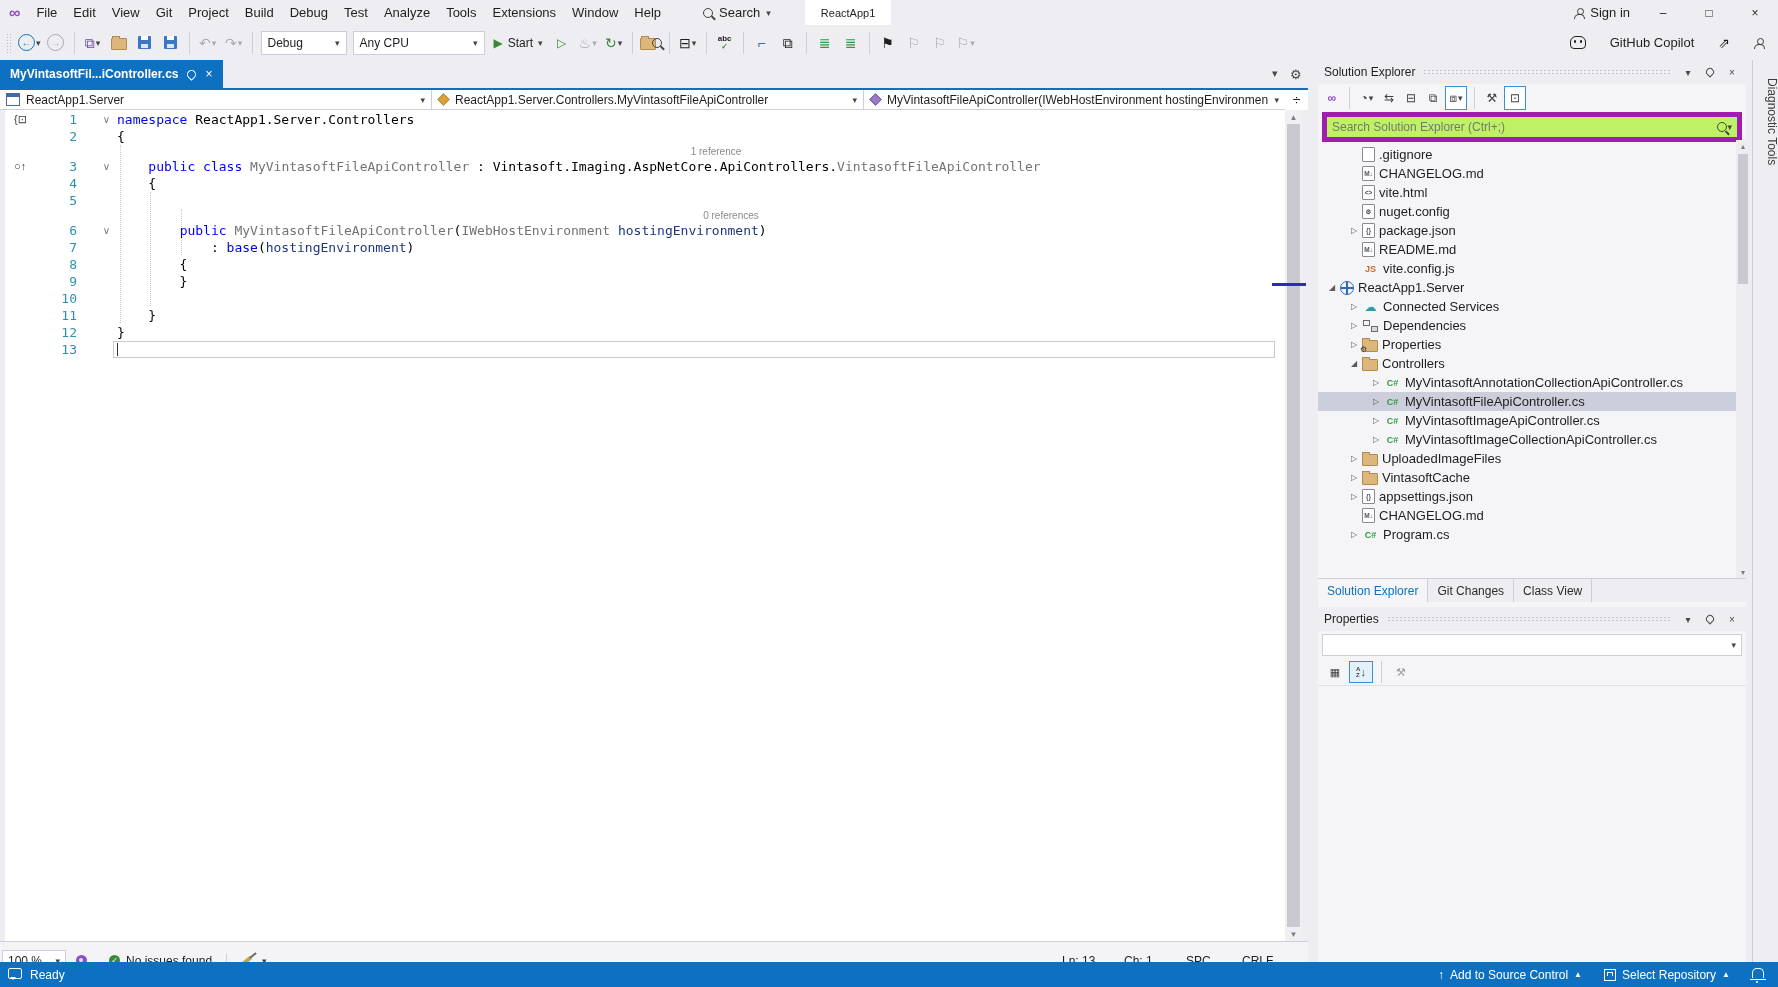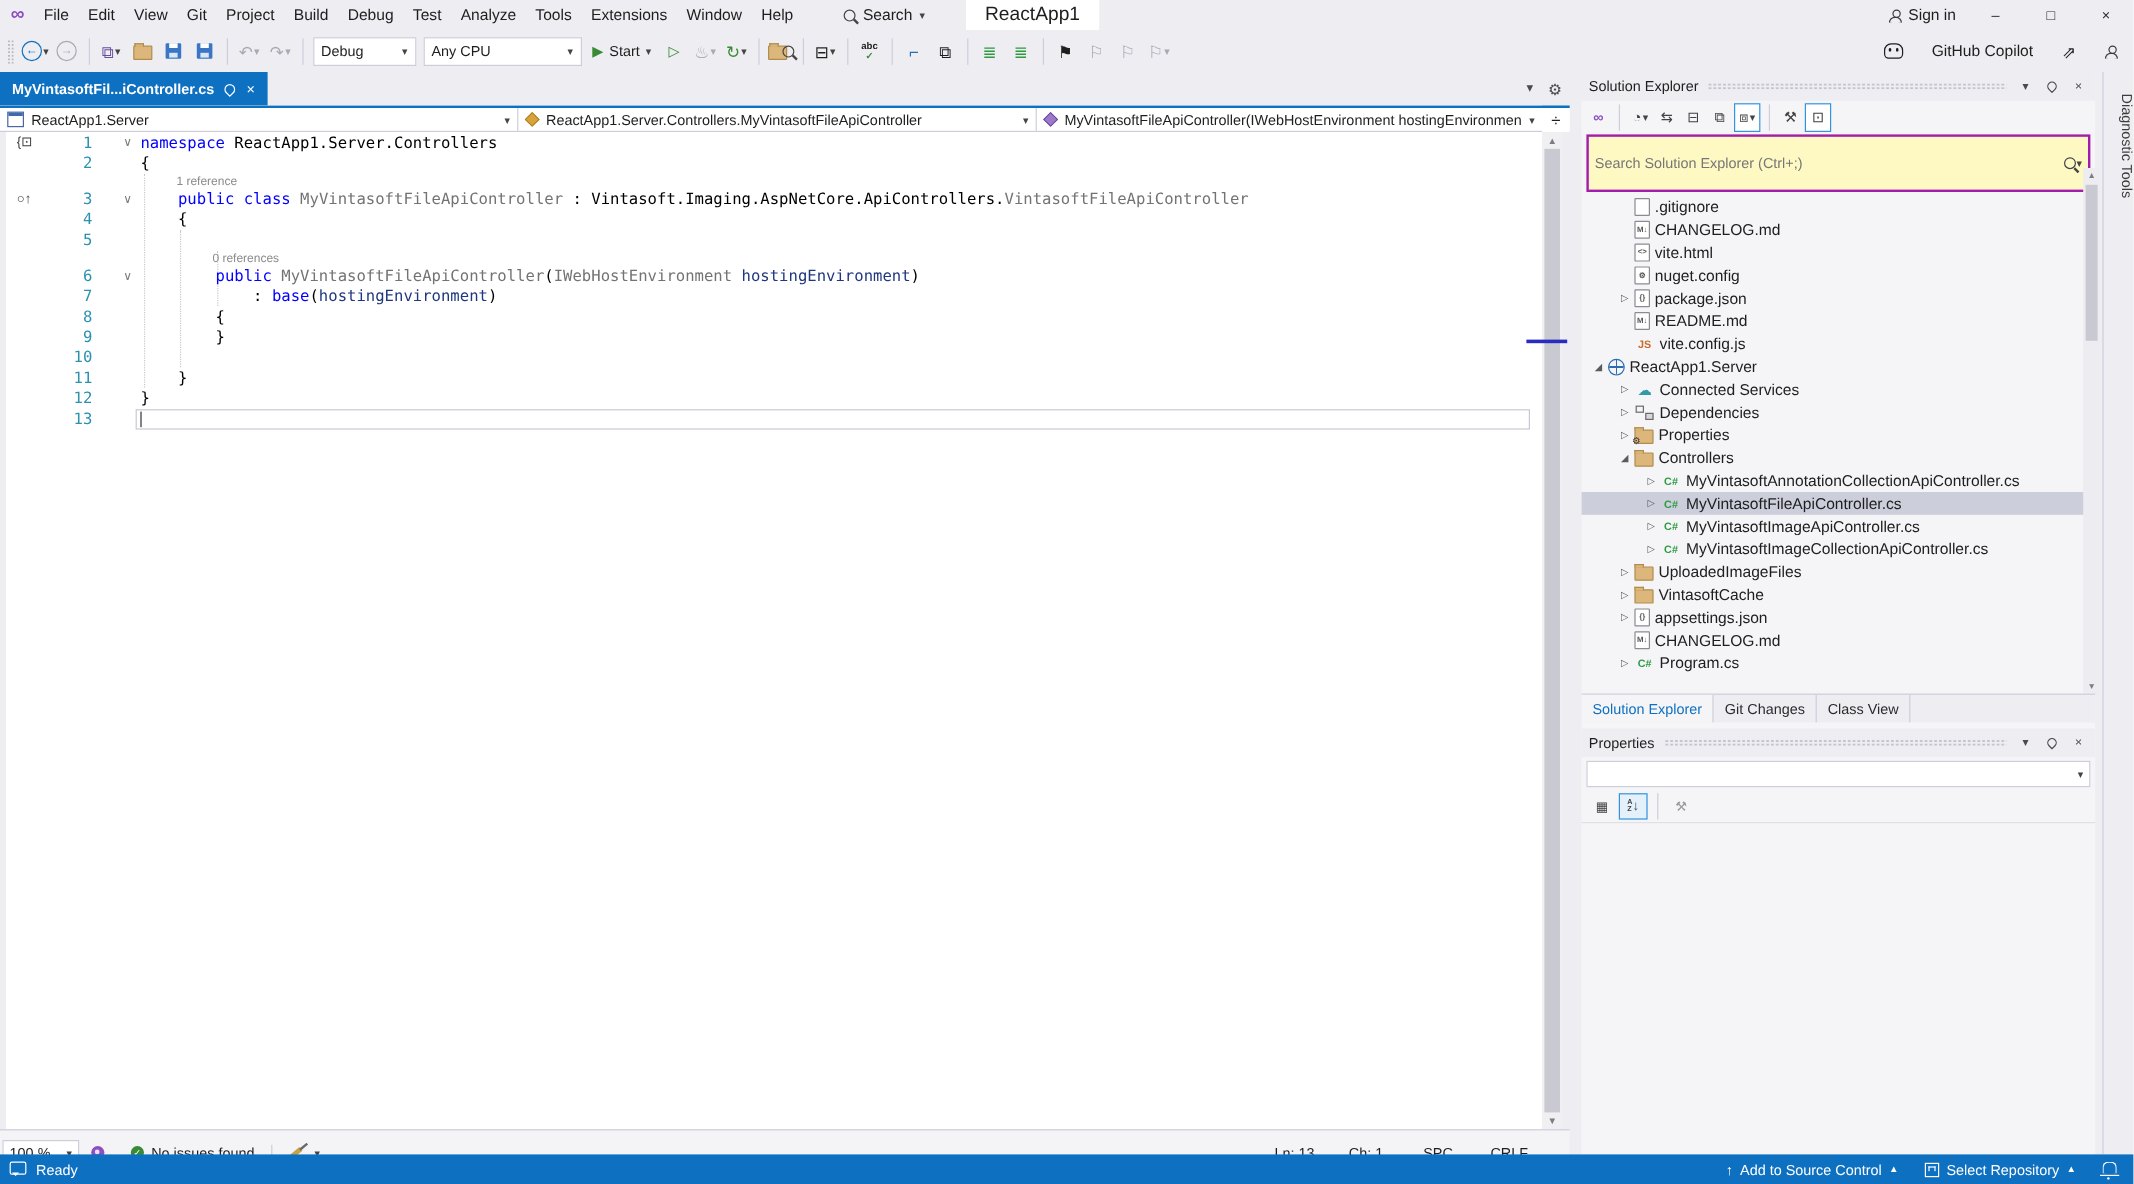--- a/index.html
+++ b/index.html
@@ -10,21 +10,21 @@
   
   .titlebar{position:absolute;left:0;top:0;width:1778px;height:25px;display:flex;align-items:center;
             background:#EEEEF2;font-size:13px;}
   .vs-logo{color:#8B4FBF;font-weight:bold;font-size:16px;margin:0 8px 0 9px;line-height:25px;}
   .menu-bar{display:flex;height:25px;}
   .menu-item{padding:0 8px;line-height:25px;cursor:default;}
   .tb-search{display:flex;align-items:center;gap:6px;margin-left:26px;padding:0 8px;}
   .mag{width:8px;height:8px;border:1.5px solid #444;border-radius:50%;position:relative;display:inline-block;}
   .mag::after{content:'';position:absolute;width:5px;height:1.5px;background:#444;right:-4px;bottom:-2px;transform:rotate(45deg);}
   .caret{font-size:9px;color:#444;}
-  .doc-pill{background:#FFFFFF;height:25px;display:flex;align-items:center;padding:0 16px;margin-left:26px;font-size:16px;}
+  .doc-pill{background:#FFFFFF;height:25px;display:flex;align-items:center;padding:0 16px;margin-left:26px;font-size:11px;}
   .tb-right{margin-left:auto;display:flex;align-items:center;height:25px;}
   .signin{display:flex;align-items:center;gap:6px;padding:0 10px;font-size:13px;}
   .person{width:10px;height:10px;position:relative;display:inline-block;}
   .person::before{content:'';position:absolute;left:2.5px;top:0;width:5px;height:5px;border:1px solid #3B3B3B;border-radius:50%;}
   .person::after{content:'';position:absolute;left:0;bottom:-1px;width:9px;height:4px;border:1px solid #3B3B3B;border-bottom:none;border-radius:5px 5px 0 0;}
   .win-btn{width:46px;height:25px;display:flex;align-items:center;justify-content:center;font-size:12px;color:#2B2B2B;}
 
   
   .toolbar{position:absolute;left:0;top:25px;width:1778px;height:35px;background:#EEEEF2;display:flex;align-items:center;font-size:12px;}
   .grip{width:6px;height:20px;margin:0 4px 0 6px;background-image:radial-gradient(#B9B9C0 1px,transparent 1px);background-size:3px 3px;}
@@ -65,21 +65,21 @@
   .proj-ico{width:12px;height:11px;border:1px solid #4A67A0;background:linear-gradient(#3E6AB0 3px,#fff 3px);position:relative;}
   .cls-ico{width:9px;height:9px;background:#D9A33C;border:1px solid #A87A1E;transform:rotate(45deg) scale(.8);}
   .meth-ico{width:9px;height:9px;background:#9B7BC8;border:1px solid #6A3FA0;transform:rotate(45deg) scale(.8);}
   .split-btn{position:absolute;left:1285px;top:88px;width:23px;height:22px;display:flex;align-items:center;justify-content:center;
              font-size:14px;color:#1E1E1E;background:#fff;border-top:2px solid #0E70C0;box-sizing:border-box;}
 
   .code-area{position:absolute;left:0;top:110px;width:1285px;height:831px;background:#fff;overflow:hidden;}
   .edge-strip{position:absolute;left:0;top:0;width:5px;height:100%;background:#EEEEF2;}
   .code-rows{position:relative;padding-top:1px;font-family:"DejaVu Sans Mono","Liberation Mono",monospace;font-size:13px;}
   .code-row{display:flex;height:17px;line-height:17px;position:relative;}
-  .lens-row{height:13px;line-height:13px;font-family:"Liberation Sans",sans-serif;font-size:10px;color:#8A8A8A;}
+  .lens-row{height:13px;line-height:13px;font-family:"Liberation Sans",sans-serif;font-size:10px;color:#8A8A8A;text-align:center;}
   .margin-cell{width:36px;position:relative;flex:none;}
   .m-glyph{position:absolute;left:14px;top:0;font-size:11px;color:#3B3B3B;font-family:"Liberation Sans",sans-serif;}
   .ln{width:41px;flex:none;text-align:right;color:#2B91AF;}
   .fold{width:40px;flex:none;text-align:right;padding-right:7px;box-sizing:border-box;color:#7A7A7A;font-size:10px;font-family:"Liberation Sans",sans-serif;}
   .code-text{white-space:pre;display:flex;}
   .tok-kw{color:#0000FF;} .tok-ty{color:#737373;} .tok-pl{color:#000;} .tok-pr{color:#1F377F;}
   .code-row.current::after{content:'';position:absolute;left:113px;right:10px;top:0;bottom:0;border:1px solid #C9C9D4;}
   .text-caret{width:1px;height:13px;background:#333;margin-top:2px;}
   .iguide{position:absolute;width:0;border-left:1px dotted #C8C8C8;}
 
@@ -104,21 +104,21 @@
 
   
   .right-panel{position:absolute;left:1318px;top:60px;width:428px;height:902px;background:#F5F5F8;}
   .pane-title{height:24px;display:flex;align-items:center;padding:0 6px;font-size:12px;color:#1E1E1E;background:#EEEEF2;gap:6px;}
   .title-dots{flex:1;height:6px;background-image:radial-gradient(#C4C4CE 1px,transparent 1px);background-size:4px 3px;margin:0 2px;}
   .pt-ico{color:#4A4A4A;font-size:10px;display:flex;align-items:center;justify-content:center;width:16px;}
   .pin-g{width:6px;height:6px;border:1px solid #4A4A4A;border-radius:50% 50% 50% 0;transform:rotate(-45deg);display:inline-block;}
   .se-toolbar{height:28px;display:flex;align-items:center;padding:0 4px;gap:2px;background:#F5F5F8;}
   .se-btn{height:22px;min-width:20px;display:flex;align-items:center;justify-content:center;font-size:12px;color:#424242;gap:1px;}
   .se-btn.boxed{border:1px solid #3393DF;background:#fff;}
-  .se-search{height:20px;margin:0 4px;background:#fef9c3;border:2px solid #a21caf;display:flex;align-items:center;padding:12px 5px;font-size:12px;color:#767676;}
+  .se-search{height:20px;margin:0 4px;background:#bef264;border:5px solid #a21caf;display:flex;align-items:center;padding:0 5px;font-size:12px;color:#767676;}
   .se-search .lbl{flex:1;}
   .tree{margin-top:3px;font-size:13px;position:relative;}
   .tree-row{height:19px;display:flex;align-items:center;gap:0;white-space:nowrap;}
   .tree-row.selected{background:#CCCEDB;}
   .tw{width:16px;flex:none;font-size:8px;color:#5B5B5B;text-align:center;}
   .ti{width:17px;flex:none;display:flex;align-items:center;justify-content:center;position:relative;height:16px;margin-right:4px;}
   .tl{overflow:hidden;text-overflow:clip;}
   .ic-file{width:11px;height:13px;background:#fff;border:1px solid #8A8A92;border-radius:1px;display:flex;align-items:center;justify-content:center;}
   .ic-file .gl{font-size:6.5px;color:#555;font-weight:bold;}
   .gl-html{color:#2A6DB5;} .gl-json{color:#8A6A2A;} .gl-cfg{font-size:8px;color:#555;}

